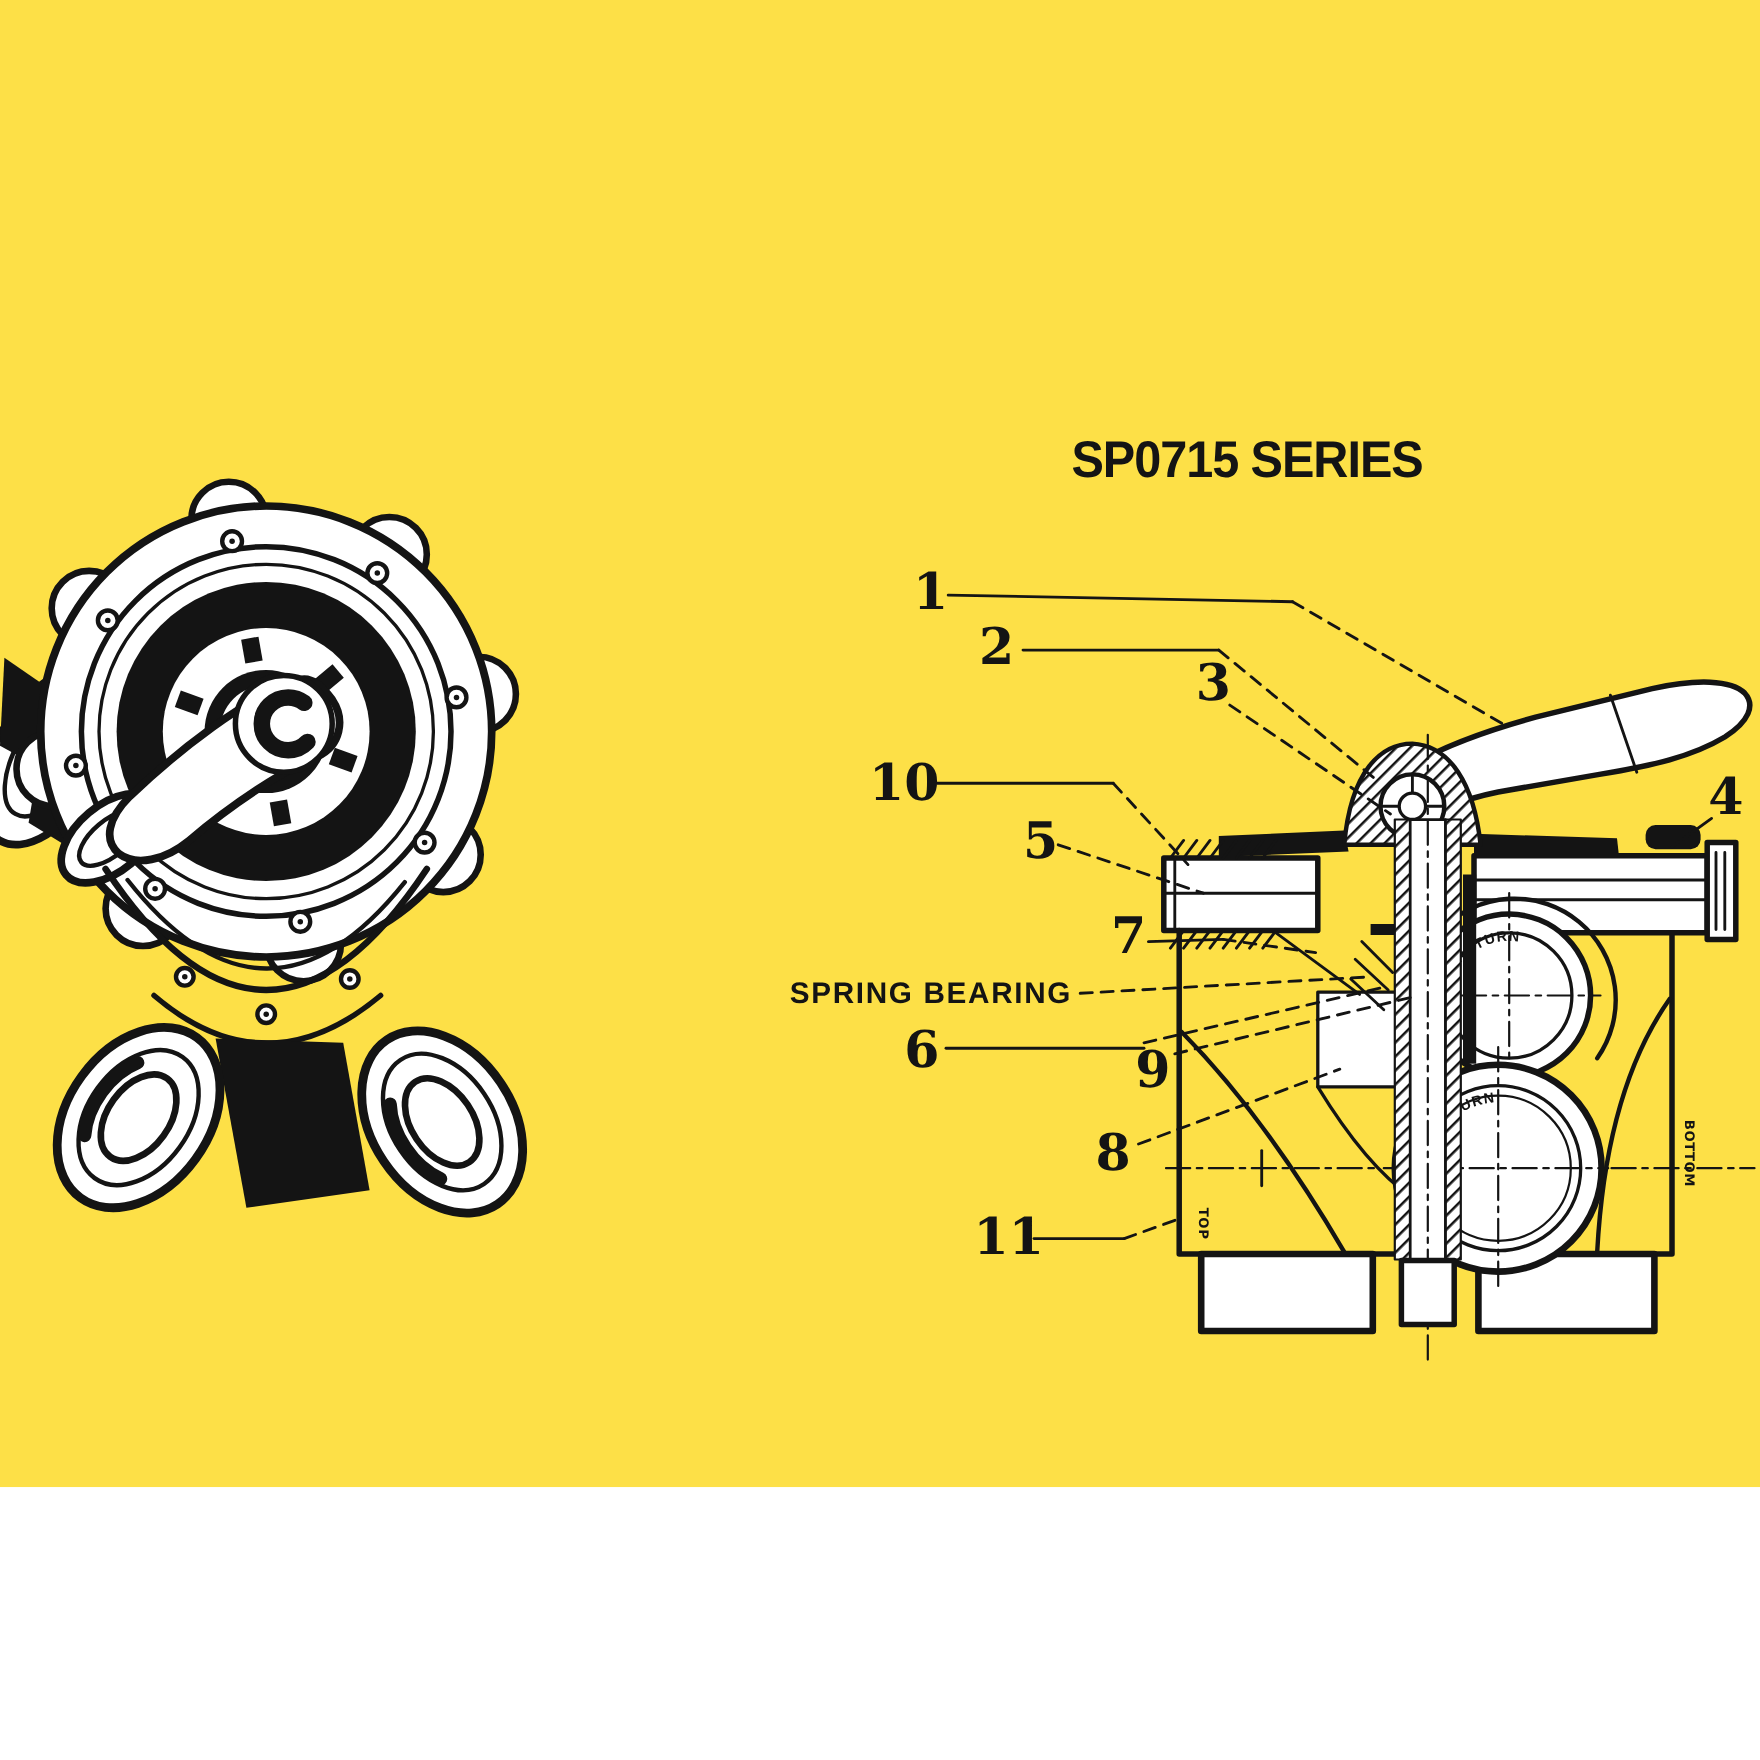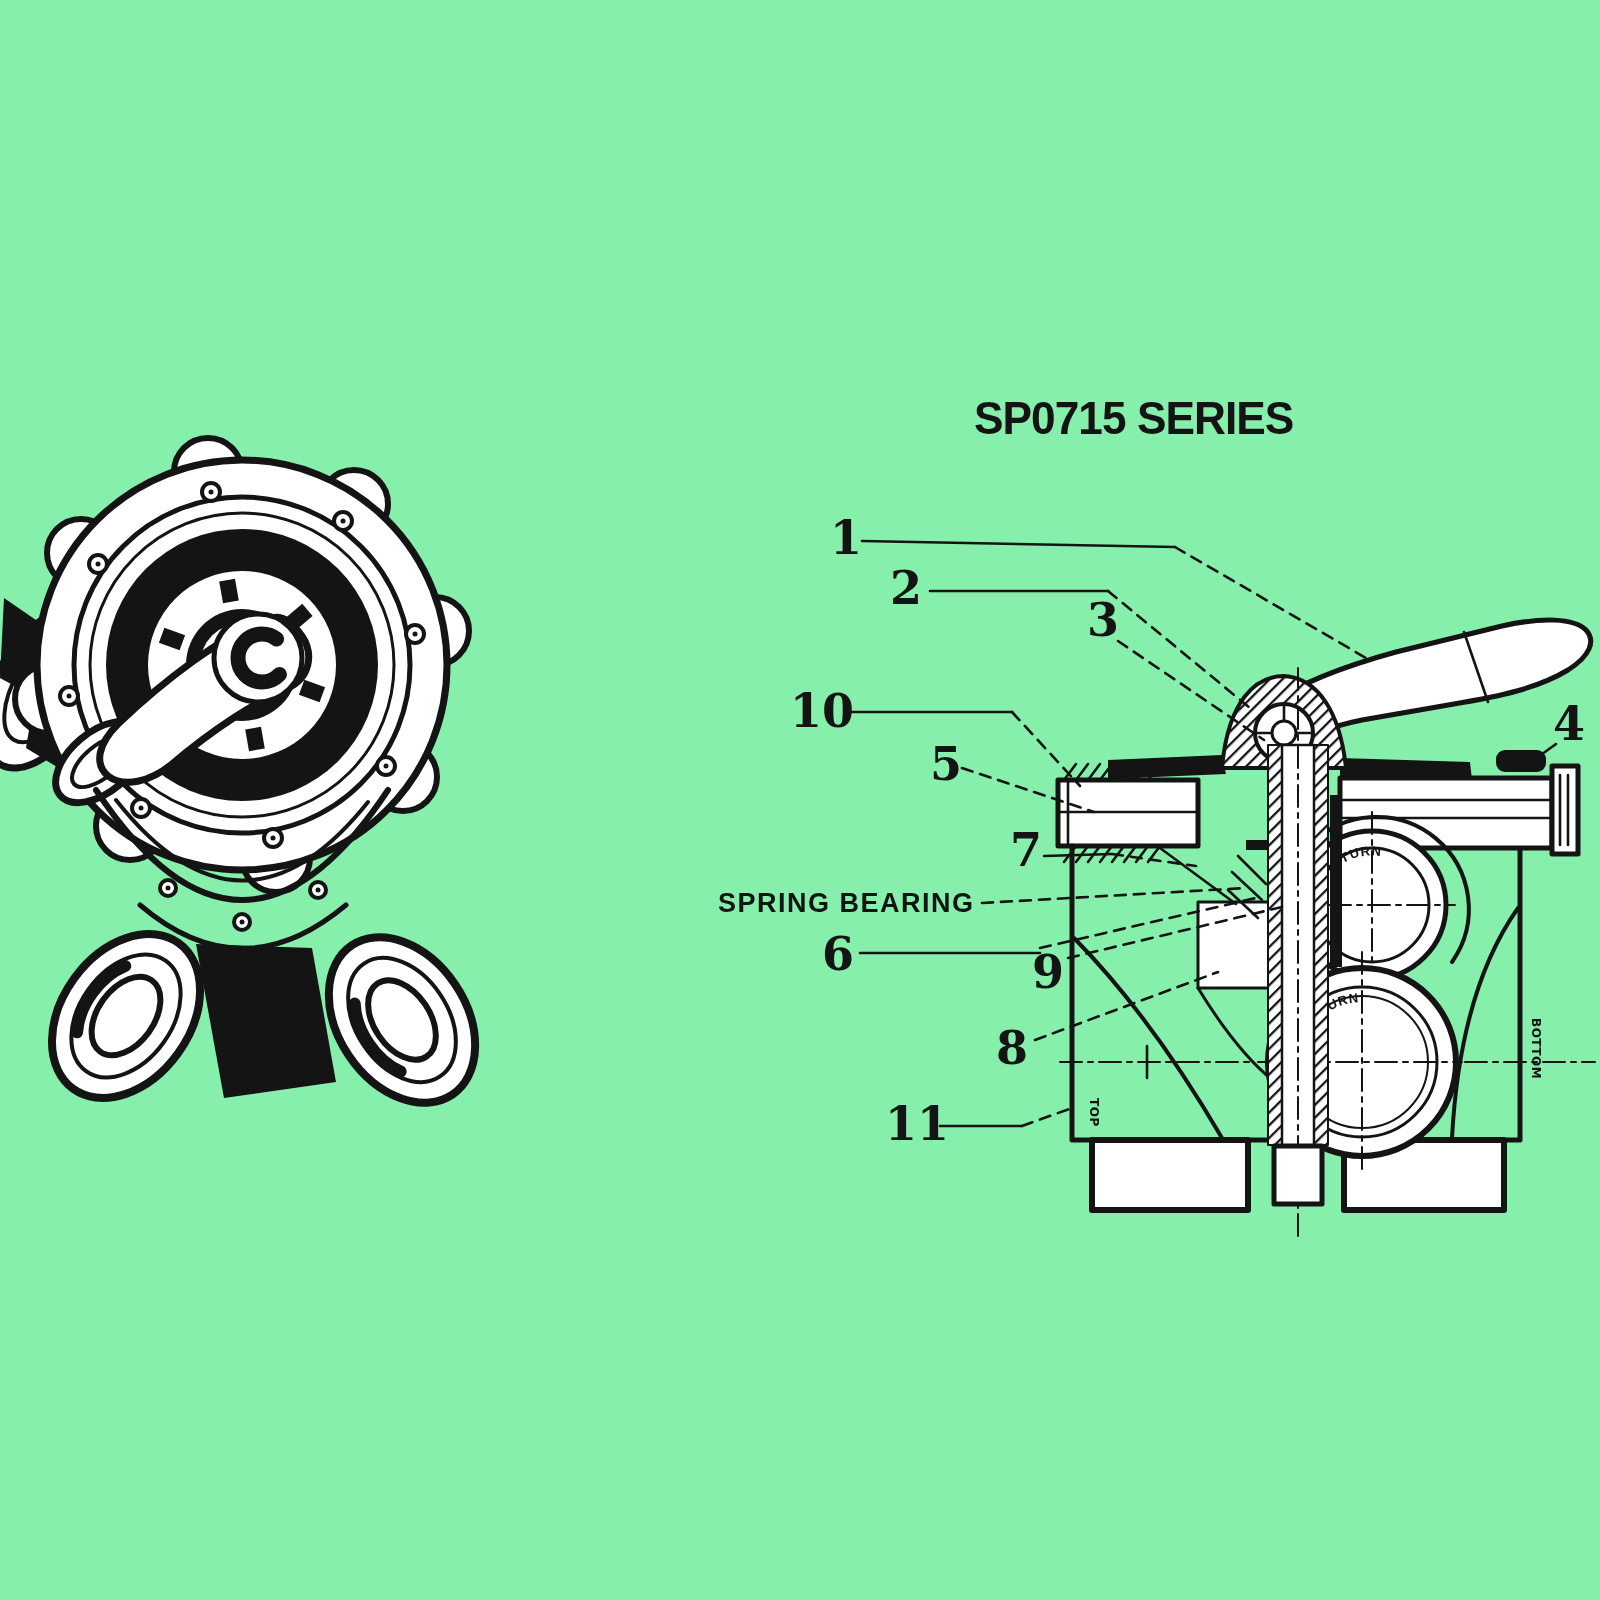--- a/index.html
+++ b/index.html
@@ -1,16 +1,16 @@
 <!DOCTYPE html>
 <html><head>
 <meta charset="utf-8">
 <style>
   html,body{margin:0;padding:0;background:#ffffff;}
-  #canvas{position:relative;width:1600px;height:1600px;background:#86efac;overflow:hidden;
+  #canvas{position:relative;width:1600px;height:1352px;background:#fde047;overflow:hidden;
           font-family:"Liberation Sans",sans-serif;}
   #series-title{position:absolute;left:974px;top:390px;width:360px;
                 font:700 47px "Liberation Sans",sans-serif;color:#141414;
                 letter-spacing:-1px;transform:scaleX(.94);transform-origin:left top;white-space:nowrap;}
   svg{position:absolute;left:0;top:0;}
   svg text{fill:#141414;}
   .num{font:700 46px "DejaVu Serif",serif;text-anchor:middle;}
   .sb{font:700 27px "Liberation Sans",sans-serif;letter-spacing:1.5px;}
   .ret{font:700 13px "Liberation Sans",sans-serif;letter-spacing:1px;}
   .orient{font:700 12px "DejaVu Sans",sans-serif;letter-spacing:.5px;}

